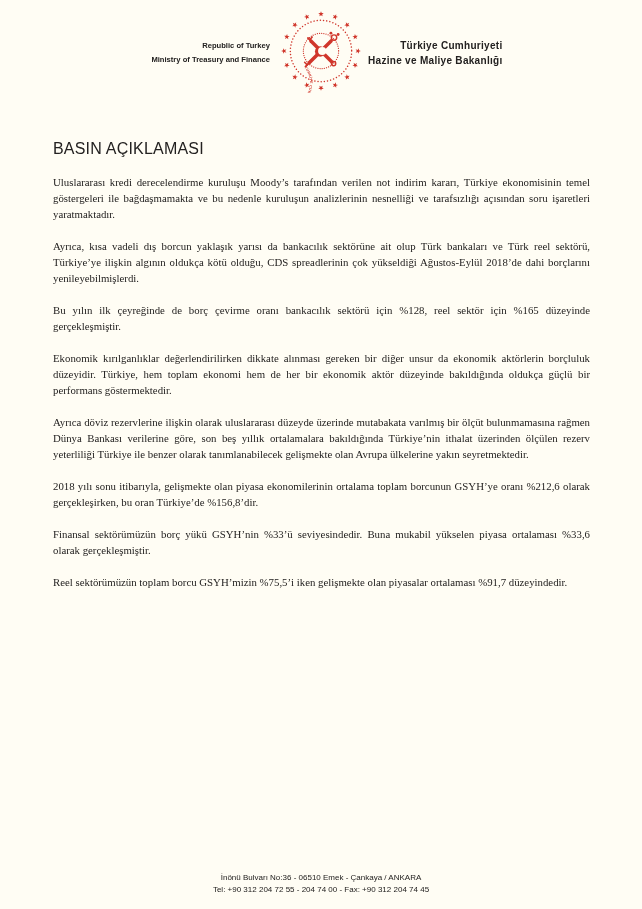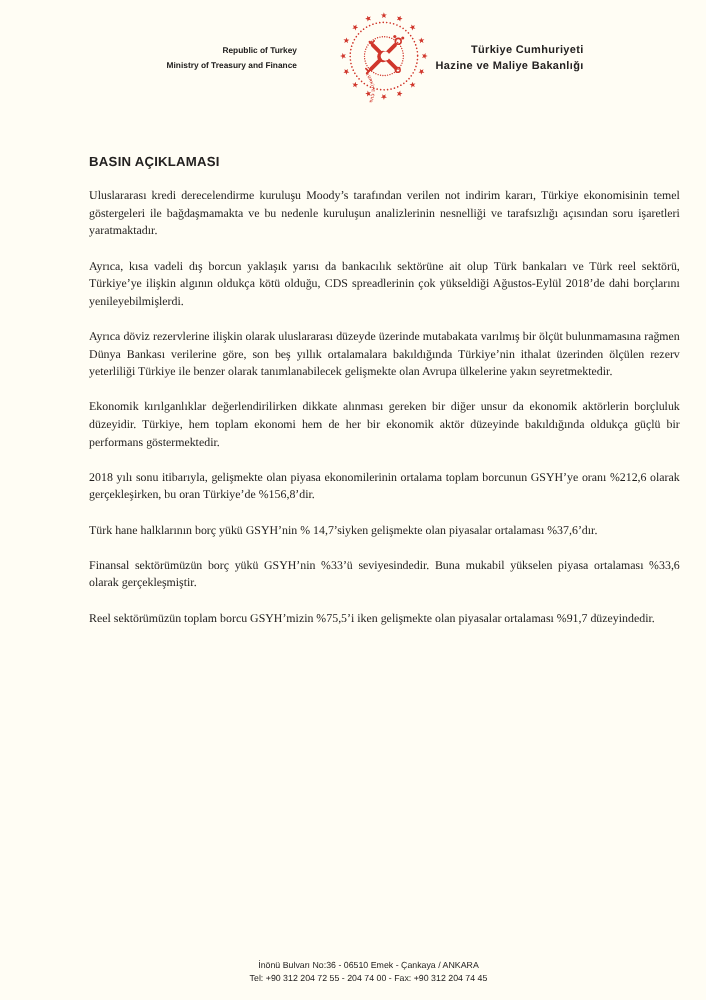--- a/index.html
+++ b/index.html
@@ -4,40 +4,40 @@
 <style>
   html, body { margin: 0; padding: 0; }
   body {
     width: 642px; height: 909px;
     background: #fffdf4;
     font-family: "Liberation Sans", sans-serif;
     color: #232120;
     position: relative;
     overflow: hidden;
   }
-  .page { position: absolute; inset: 0; margin-left: 28px; }
+  .page { position: absolute; inset: 0; }
 
   
   .header { position: absolute; top: 0; left: 0; right: 0; height: 125px; }
   .header-left {
     position: absolute; top: 39px; right: 372px;
     text-align: right; font-size: 7.6px; font-weight: 700;
     line-height: 13.5px; white-space: nowrap; color: #232120;
   }
   .seal-wrap { position: absolute; top: 9px; left: 279px; width: 84px; height: 84px; }
   .header-right {
     position: absolute; top: 39px; left: 368px;
     text-align: right; font-size: 10px; font-weight: 700;
     line-height: 14.5px; white-space: nowrap; letter-spacing: 0.3px; color: #232120;
   }
 
   
   .content { position: absolute; top: 140px; left: 53px; width: 537px; }
   .doc-title {
-    font-size: 12px; font-weight: 700; letter-spacing: 0.2px;
+    font-size: 16px; font-weight: 400; letter-spacing: 0.2px;
     margin: 0 0 16px 0;
   }
   .content p {
     font-size: 10.8px; line-height: 16px;
     text-align: justify; margin: 0 0 16px 0; font-family: Liberation Serif, serif;
   }
 
   
   .footer {
     position: absolute; bottom: 14px; left: 0; right: 0;
@@ -109,24 +109,24 @@
     <div class="header-right">
       <div>Türkiye Cumhuriyeti</div>
       <div>Hazine ve Maliye Bakanlığı</div>
     </div>
   </div>
 
   <div class="content">
     <h1 class="doc-title">BASIN AÇIKLAMASI</h1>
     <p>Uluslararası kredi derecelendirme kuruluşu Moody’s tarafından verilen not indirim kararı, Türkiye ekonomisinin temel göstergeleri ile bağdaşmamakta ve bu nedenle kuruluşun analizlerinin nesnelliği ve tarafsızlığı açısından soru işaretleri yaratmaktadır.</p>
     <p>Ayrıca, kısa vadeli dış borcun yaklaşık yarısı da bankacılık sektörüne ait olup Türk bankaları ve Türk reel sektörü, Türkiye’ye ilişkin algının oldukça kötü olduğu, CDS spreadlerinin çok yükseldiği Ağustos-Eylül 2018’de dahi borçlarını yenileyebilmişlerdi.</p>
+    <p>Bu yılın ilk çeyreğinde de borç çevirme oranı bankacılık sektörü için %128, reel sektör için %165 düzeyinde gerçekleşmiştir.</p>
+    <p>Ekonomik kırılganlıklar değerlendirilirken dikkate alınması gereken bir diğer unsur da ekonomik aktörlerin borçluluk düzeyidir. Türkiye, hem toplam ekonomi hem de her bir ekonomik aktör düzeyinde bakıldığında oldukça güçlü bir performans göstermektedir.</p>
     <p>Ayrıca döviz rezervlerine ilişkin olarak uluslararası düzeyde üzerinde mutabakata varılmış bir ölçüt bulunmamasına rağmen Dünya Bankası verilerine göre, son beş yıllık ortalamalara bakıldığında Türkiye’nin ithalat üzerinden ölçülen rezerv yeterliliği Türkiye ile benzer olarak tanımlanabilecek gelişmekte olan Avrupa ülkelerine yakın seyretmektedir.</p>
-    <p>Ekonomik kırılganlıklar değerlendirilirken dikkate alınması gereken bir diğer unsur da ekonomik aktörlerin borçluluk düzeyidir. Türkiye, hem toplam ekonomi hem de her bir ekonomik aktör düzeyinde bakıldığında oldukça güçlü bir performans göstermektedir.</p>
     <p>2018 yılı sonu itibarıyla, gelişmekte olan piyasa ekonomilerinin ortalama toplam borcunun GSYH’ye oranı %212,6 olarak gerçekleşirken, bu oran Türkiye’de %156,8’dir.</p>
-    <p>Türk hane halklarının borç yükü GSYH’nin % 14,7’siyken gelişmekte olan piyasalar ortalaması %37,6’dır.</p>
     <p>Finansal sektörümüzün borç yükü GSYH’nin %33’ü seviyesindedir. Buna mukabil yükselen piyasa ortalaması %33,6 olarak gerçekleşmiştir.</p>
     <p>Reel sektörümüzün toplam borcu GSYH’mizin %75,5’i iken gelişmekte olan piyasalar ortalaması %91,7 düzeyindedir.</p>
   </div>
 
   <div class="footer">
     <div>İnönü Bulvarı No:36 - 06510 Emek - Çankaya / ANKARA</div>
     <div>Tel: +90 312 204 72 55 - 204 74 00 - Fax: +90 312 204 74 45</div>
   </div>
 
 </div>

